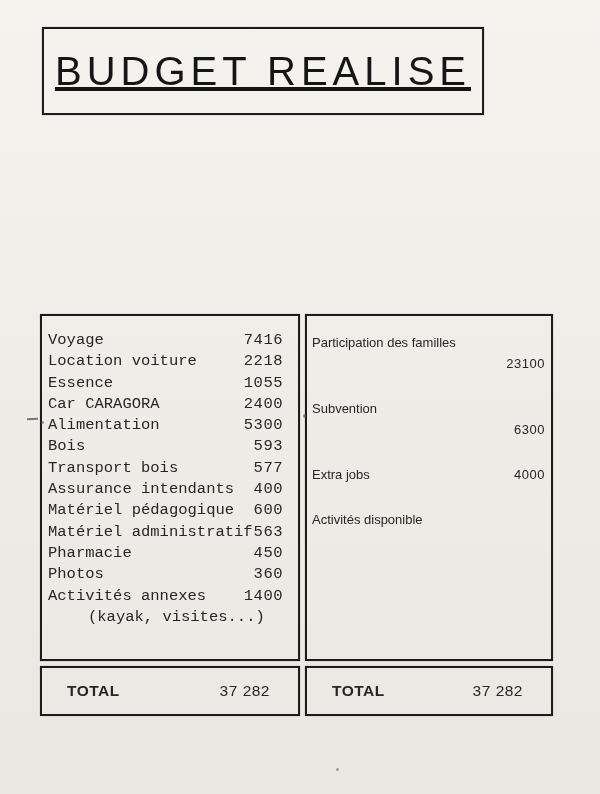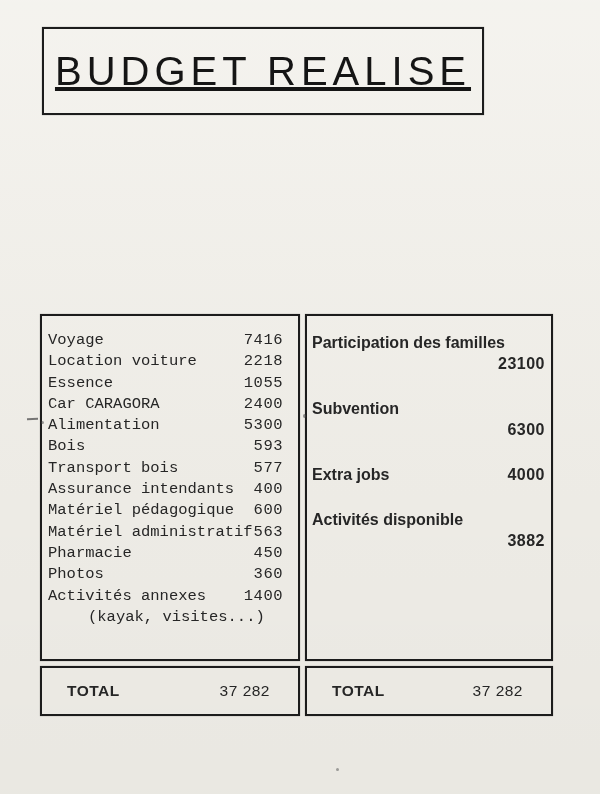--- a/index.html
+++ b/index.html
@@ -43,21 +43,21 @@
     height:347px;border:2px solid var(--border);margin-bottom:5px;
     box-shadow:0 0 1px rgba(0,0,0,.4);
   }
   .col.left .body-box{padding:14px 15px 0 6px;}
   .col.right .body-box{padding:16px 6px 0 5px;}
 
   .drow{display:flex;justify-content:space-between;line-height:21.3px;font-size:15.5px;font-family:Liberation Mono, monospace;}
   .drow.indent .dlabel{padding-left:40px;}
   .dvalue{letter-spacing:.5px;}
 
-  .ritem{margin-bottom:24px;font-size:16px;line-height:21px;font-weight:bold;}
+  .ritem{margin-bottom:24px;font-size:13px;line-height:21px;}
   .rline{display:flex;justify-content:space-between;}
   .rvalue-line{text-align:right;}
   .rvalue, .rvalue-line{letter-spacing:.5px;}
 
   .total-box{
     height:50px;border:2px solid var(--border);
     display:flex;align-items:center;justify-content:space-between;
     padding:0 28px 0 25px;font-size:15.5px;
     box-shadow:0 0 1px rgba(0,0,0,.4);
   }
@@ -165,21 +165,20 @@
           <div class="ritem">
             <div class="rline">
               <span class="rlabel">Extra jobs</span>
               <span class="rvalue">4000</span>
             </div>
           </div>
           <div class="ritem">
             <div class="rline">
               <span class="rlabel">Activités disponible</span>
             </div>
-            <div class="rvalue-line"><span>3882</span></div>
           </div>
         </div>
     </div>
     <div class="total-box">
       <span class="total-label">TOTAL</span>
       <span class="total-value">37 282</span>
     </div>
   </div>
 
   <div class="artifact dash"></div>

